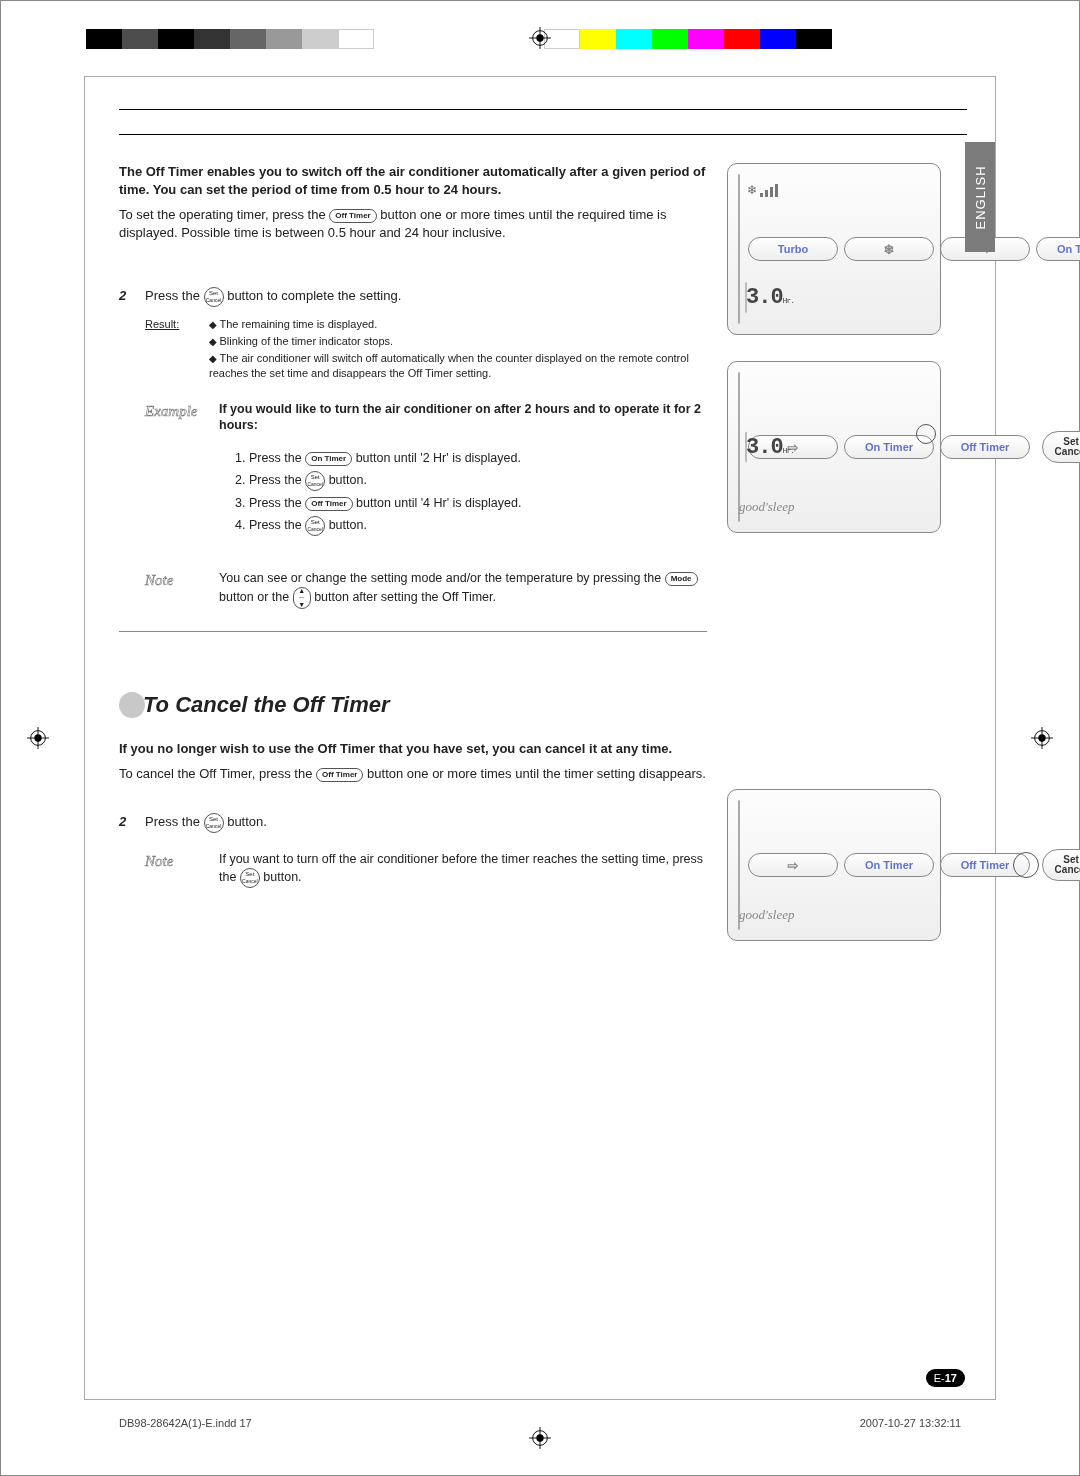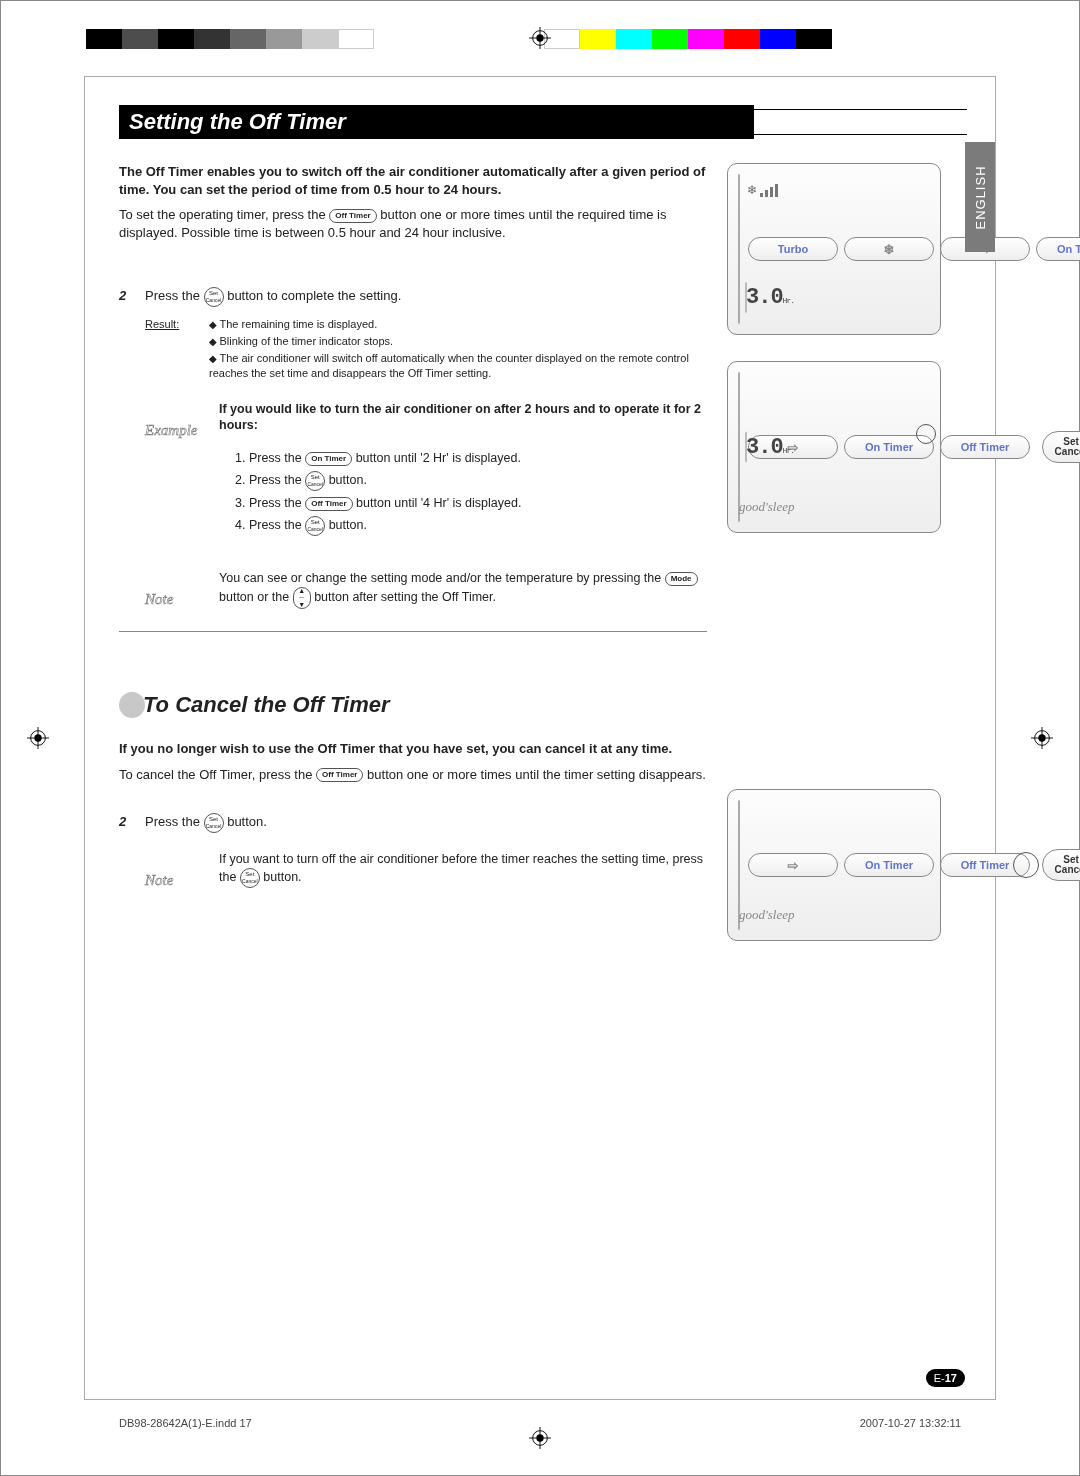--- a/index.html
+++ b/index.html
@@ -89,21 +89,21 @@
 
   .result-line { display:flex; gap:18px; margin-top:10px; font-size:11px; }
   .result-label{ text-decoration:underline; min-width:46px; }
   .bullets { list-style:none; padding:0; margin:0; }
   .bullets li::before { content:"◆ "; font-size:10px; }
   .bullets li { margin-bottom:2px; }
 
   .ex-row { display:flex; gap:18px; margin-top:18px; font-size:12.5px; }
   .outline-label {
     min-width:56px; font-style:italic; font-family:"Times New Roman",serif;
-    color:#fff; -webkit-text-stroke:0.6px #777; font-size:15px;margin-top:19px;
+    color:#fff; -webkit-text-stroke:0.6px #777; font-size:15px;
   }
   .ex-body { flex:1; }
   .ex-body .lead { font-weight:bold; margin-bottom:6px; }
   .ex-body .steps { margin:16px; padding:0; list-style:none; font-size:12.5px; }
   .ex-body .steps li { margin-bottom:4px; }
 
   .rule-h { border-top:1px solid #888; margin:22px 0; }
 
   .btn-oval {
     display:inline-block; border:1px solid #555; border-radius:10px;
@@ -258,21 +258,20 @@
   </div>
 
   <div class="inner">
     <div class="content">
 
       <div class="lang-tab">
         <span>ENGLISH</span>
       </div>
 
       <div class="heading-row">
-        <div class="bar">Setting the Off Timer</div>
         <div class="rule"></div>
       </div>
 
       <div class="cols">
         <div class="left">
           <p class="intro">The Off Timer enables you to switch off the air conditioner automatically after a given period of time. You can set the period of time from 0.5 hour to 24 hours.</p>
 
           <p>
             <span>To set the operating timer, press the </span>
             <span class="btn-oval">Off Timer</span>

